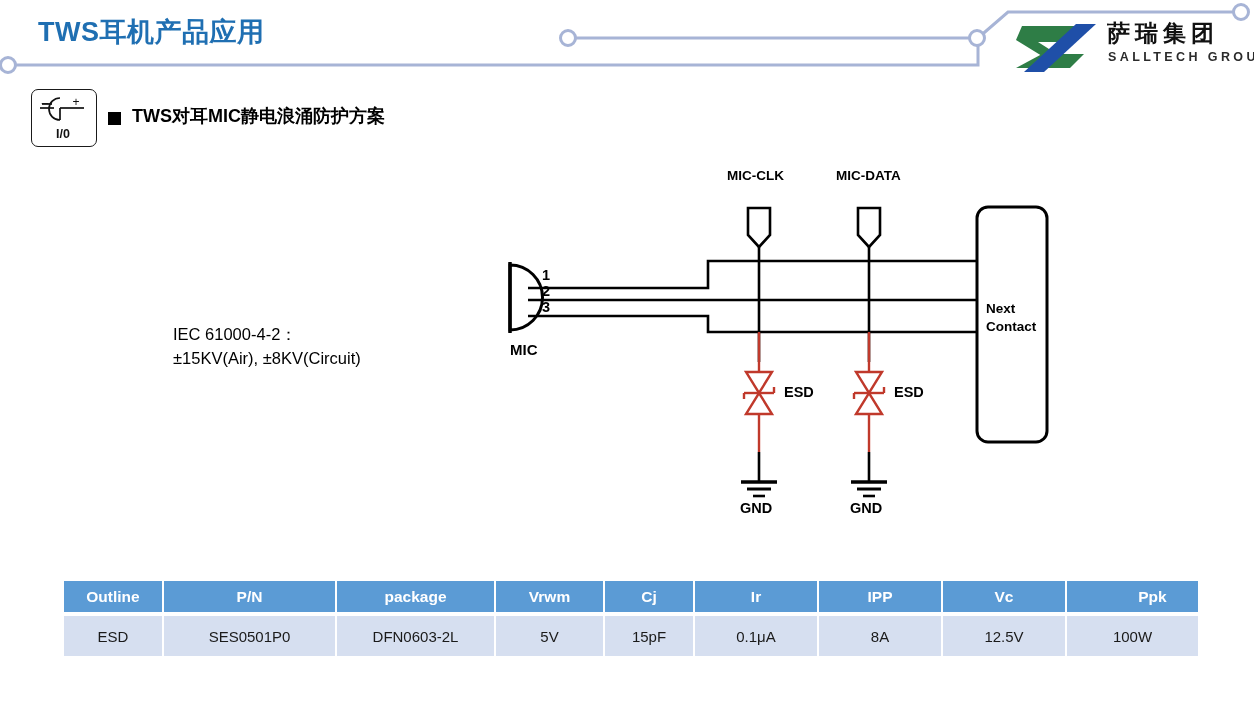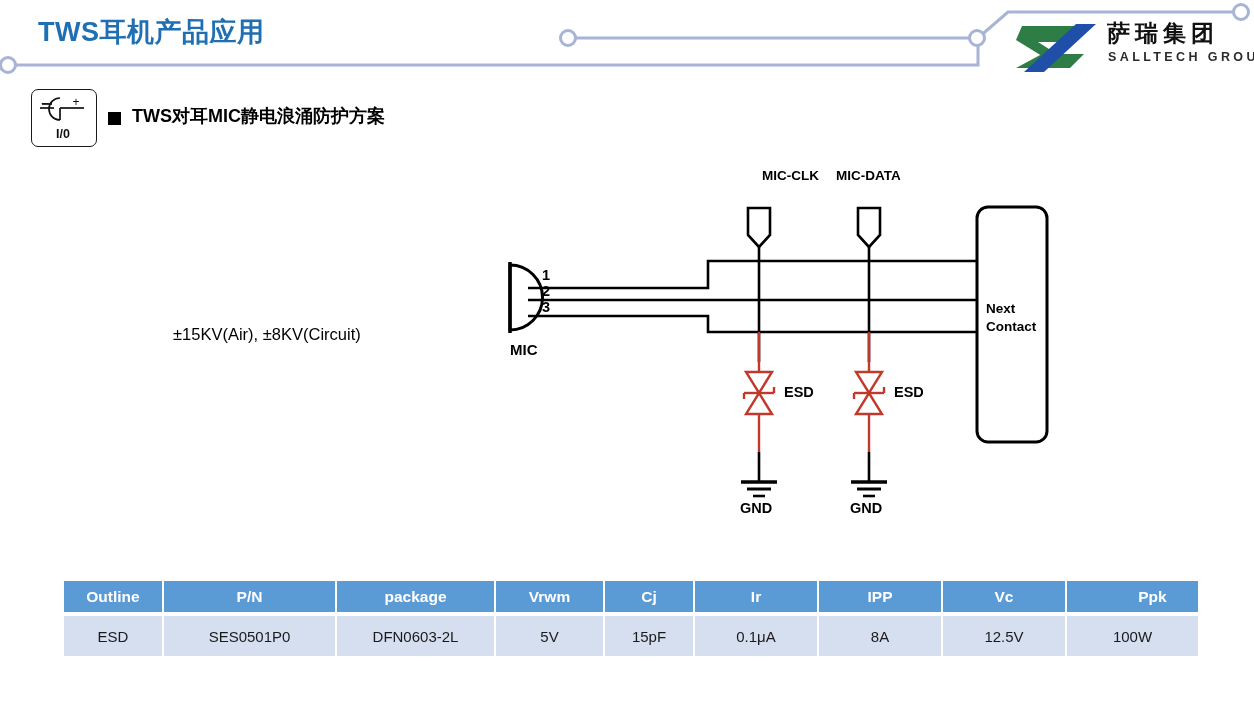--- a/index.html
+++ b/index.html
@@ -211,20 +211,21 @@
       </g>
       <text x="44" y="16" font-family="Liberation Sans, sans-serif" font-size="12" fill="#111111" text-anchor="middle">+</text>
       <text x="13" y="17" font-family="Liberation Sans, sans-serif" font-size="12" fill="#111111" text-anchor="middle">–</text>
       <text x="31" y="48" font-family="Liberation Sans, sans-serif" font-size="12.5" font-weight="bold" fill="#111111" text-anchor="middle">I/0</text>
     </svg>
   </div>
   <div id="section-bullet"></div>
   <div id="section-title">TWS对耳MIC静电浪涌防护方案</div>
 
   <div id="iec-note">
+    <div>IEC 61000-4-2：</div>
     <div>±15KV(Air), ±8KV(Circuit)</div>
   </div>
 
   <svg id="circuit" viewBox="0 0 640 390" width="640" height="390">
 
     <g>
       <path d="M 30 115 V 180 A 32 32 0 0 0 30 115 Z" fill="#ffffff" stroke="#000000" stroke-width="3"></path>
       <path d="M 30 112 V 183" stroke="#000000" stroke-width="3.5" fill="none"></path>
     </g>
 
@@ -282,21 +283,21 @@
     <g>
       <path d="M 389 302 V 332" stroke="#000000" stroke-width="2.6" fill="none"></path>
       <path d="M 371 332 H 407" stroke="#000000" stroke-width="3.4" fill="none"></path>
       <path d="M 377 339 H 401" stroke="#000000" stroke-width="3.0" fill="none"></path>
       <path d="M 383 346 H 395" stroke="#000000" stroke-width="2.6" fill="none"></path>
     </g>
 
     <rect x="497" y="57" width="70" height="235" rx="11" ry="11" fill="#ffffff" stroke="#000000" stroke-width="3"></rect>
   </svg>
 
-  <div class="cir-label" style="left:762px; top:168px;">MIC-CLK</div>
+  <div class="cir-label" style="left:727px; top:168px;">MIC-CLK</div>
   <div class="cir-label" style="left:836px; top:168px;">MIC-DATA</div>
   <div class="cir-label" style="left:510px; top:341px; font-size:15px;">MIC</div>
   <div class="cir-label" style="left:784px; top:384px; font-size:14.5px;">ESD</div>
   <div class="cir-label" style="left:894px; top:384px; font-size:14.5px;">ESD</div>
   <div class="cir-label" style="left:740px; top:500px; font-size:14.5px;">GND</div>
   <div class="cir-label" style="left:850px; top:500px; font-size:14.5px;">GND</div>
   <div class="cir-label" style="left:986px; top:300px; line-height:1.35;">
     <div>Next</div>
     <div>Contact</div>
   </div>

